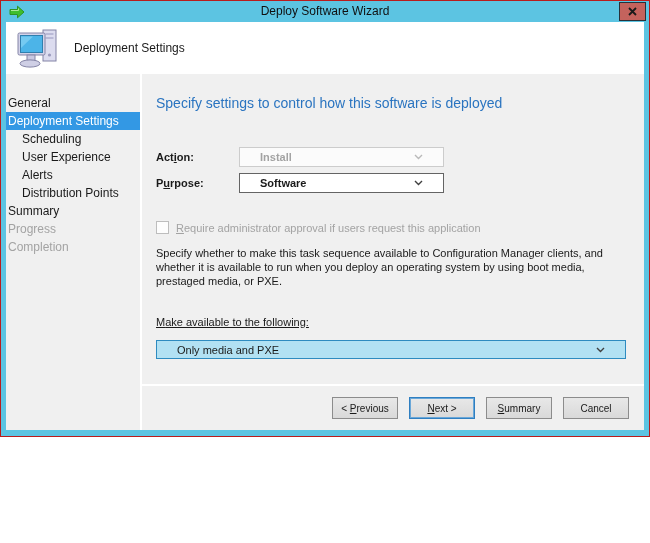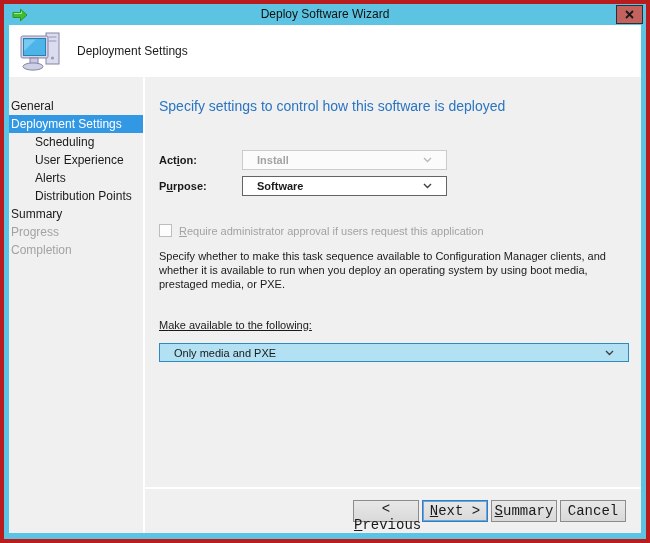--- a/index.html
+++ b/index.html
@@ -1,22 +1,22 @@
 <!DOCTYPE html>
 <html><head>
 <meta charset="utf-8">
 <style>
   * { box-sizing: border-box; margin: 0; padding: 0; }
   html, body { width: 650px; height: 543px; }
   body { font-family: "Liberation Sans", sans-serif; font-size: 11px; color: #1a1a1a; }
 
   .window {
-    position: relative; width: 650px; height: 543px;
+    position: relative; width: 650px; height: 437px;
     background: #5cc4e2;
-    border: 4px solid #b91c1c;
+    border: 1px solid #b91c1c;
     overflow: hidden;
   }
 
   
   .titlebar {
     position: absolute; top: 0; left: 0; right: 0; height: 21px;
     display: flex; align-items: center;
   }
   .titlebar-icon { position: absolute; left: 8px; top: 4px; width: 16px; height: 14px; }
   .titlebar-text {
@@ -47,38 +47,38 @@
   .header-title { margin-left: 12px; font-size: 12px; color: #1a1a1a; }
 
   
   .body { flex: 1; display: flex; background: #f0f0f0; min-height: 0; }
 
   .sidebar { width: 134px; flex: none; padding-top: 20px; background: #f0f0f0; }
   .side-item {
     height: 18px; line-height: 18px; font-size: 12px;
     padding-left: 2px; color: #1a1a1a; white-space: nowrap; cursor: default;
   }
-  .side-item.lvl1 { padding-left: 26px; }
+  .side-item.lvl1 { padding-left: 16px; }
   .side-item.selected { background: #3398e4; color: #ffffff; }
   .side-item.disabled { color: #a3a3a3; }
 
   .vdivider { width: 2px; flex: none; background: #ffffff; }
 
   .main { flex: 1; display: flex; flex-direction: column; min-width: 0; background: #f0f0f0; }
   .content { flex: 1; padding: 21px 0 0 14px; }
 
   .page-heading { font-size: 14px; color: #2a74c0; }
 
   .form-rows { margin-top: 36px; }
   .form-row { display: flex; align-items: center; margin-bottom: 6px; font-weight: bold; }
   .form-row .lbl { width: 83px; flex: none; color: #1a1a1a; }
 
   .combo {
     height: 20px; display: flex; align-items: center;
-    padding: 0 14px; background: #ffffff; border: 1px solid #646464;
+    padding: 0 20px; background: #ffffff; border: 1px solid #646464;
   }
   .combo .combo-text { flex: 1; white-space: nowrap; overflow: hidden; }
   .combo .arrow { flex: none; margin-left: 4px; display: flex; align-items: center; }
   .combo.w-narrow { width: 205px; }
   .combo.disabled { background: #fbfbfb; border-color: #cccccc; color: #a3a3a3; }
   .combo.focused { background: #b2e1f3; border-color: #2e8bc0; }
 
   .check-row { margin-top: 28px; display: flex; align-items: center; }
   .checkbox {
     width: 13px; height: 13px; flex: none;
@@ -92,24 +92,24 @@
   .combo.w-wide { width: 470px; height: 19px; margin-top: 12px; }
 
   .hline { height: 2px; background: #ffffff; flex: none; }
 
   .footer {
     height: 44px; flex: none; background: #f0f0f0;
     display: flex; align-items: center; justify-content: flex-end;
     padding-right: 15px;
   }
   .btn {
-    width: 66px; height: 22px; margin-left: 3px;
+    width: 66px; height: 22px; margin-left: 11px;
     background: linear-gradient(#e8e8e8, #d9d9d9);
     border: 1px solid #8c8c8c;
-    font-family: Liberation Mono, monospace; font-size: 14px; color: #1a1a1a;
+    font-family: Liberation Sans, sans-serif; font-size: 10px; color: #1a1a1a;
     cursor: pointer;
   }
   .btn.default { border: 1px solid #2f7fc1; box-shadow: inset 0 0 0 1px #6aa7d8; }
 
   u { text-decoration: underline; }
 </style>
 </head>
 <body>
 
 <div class="window">

